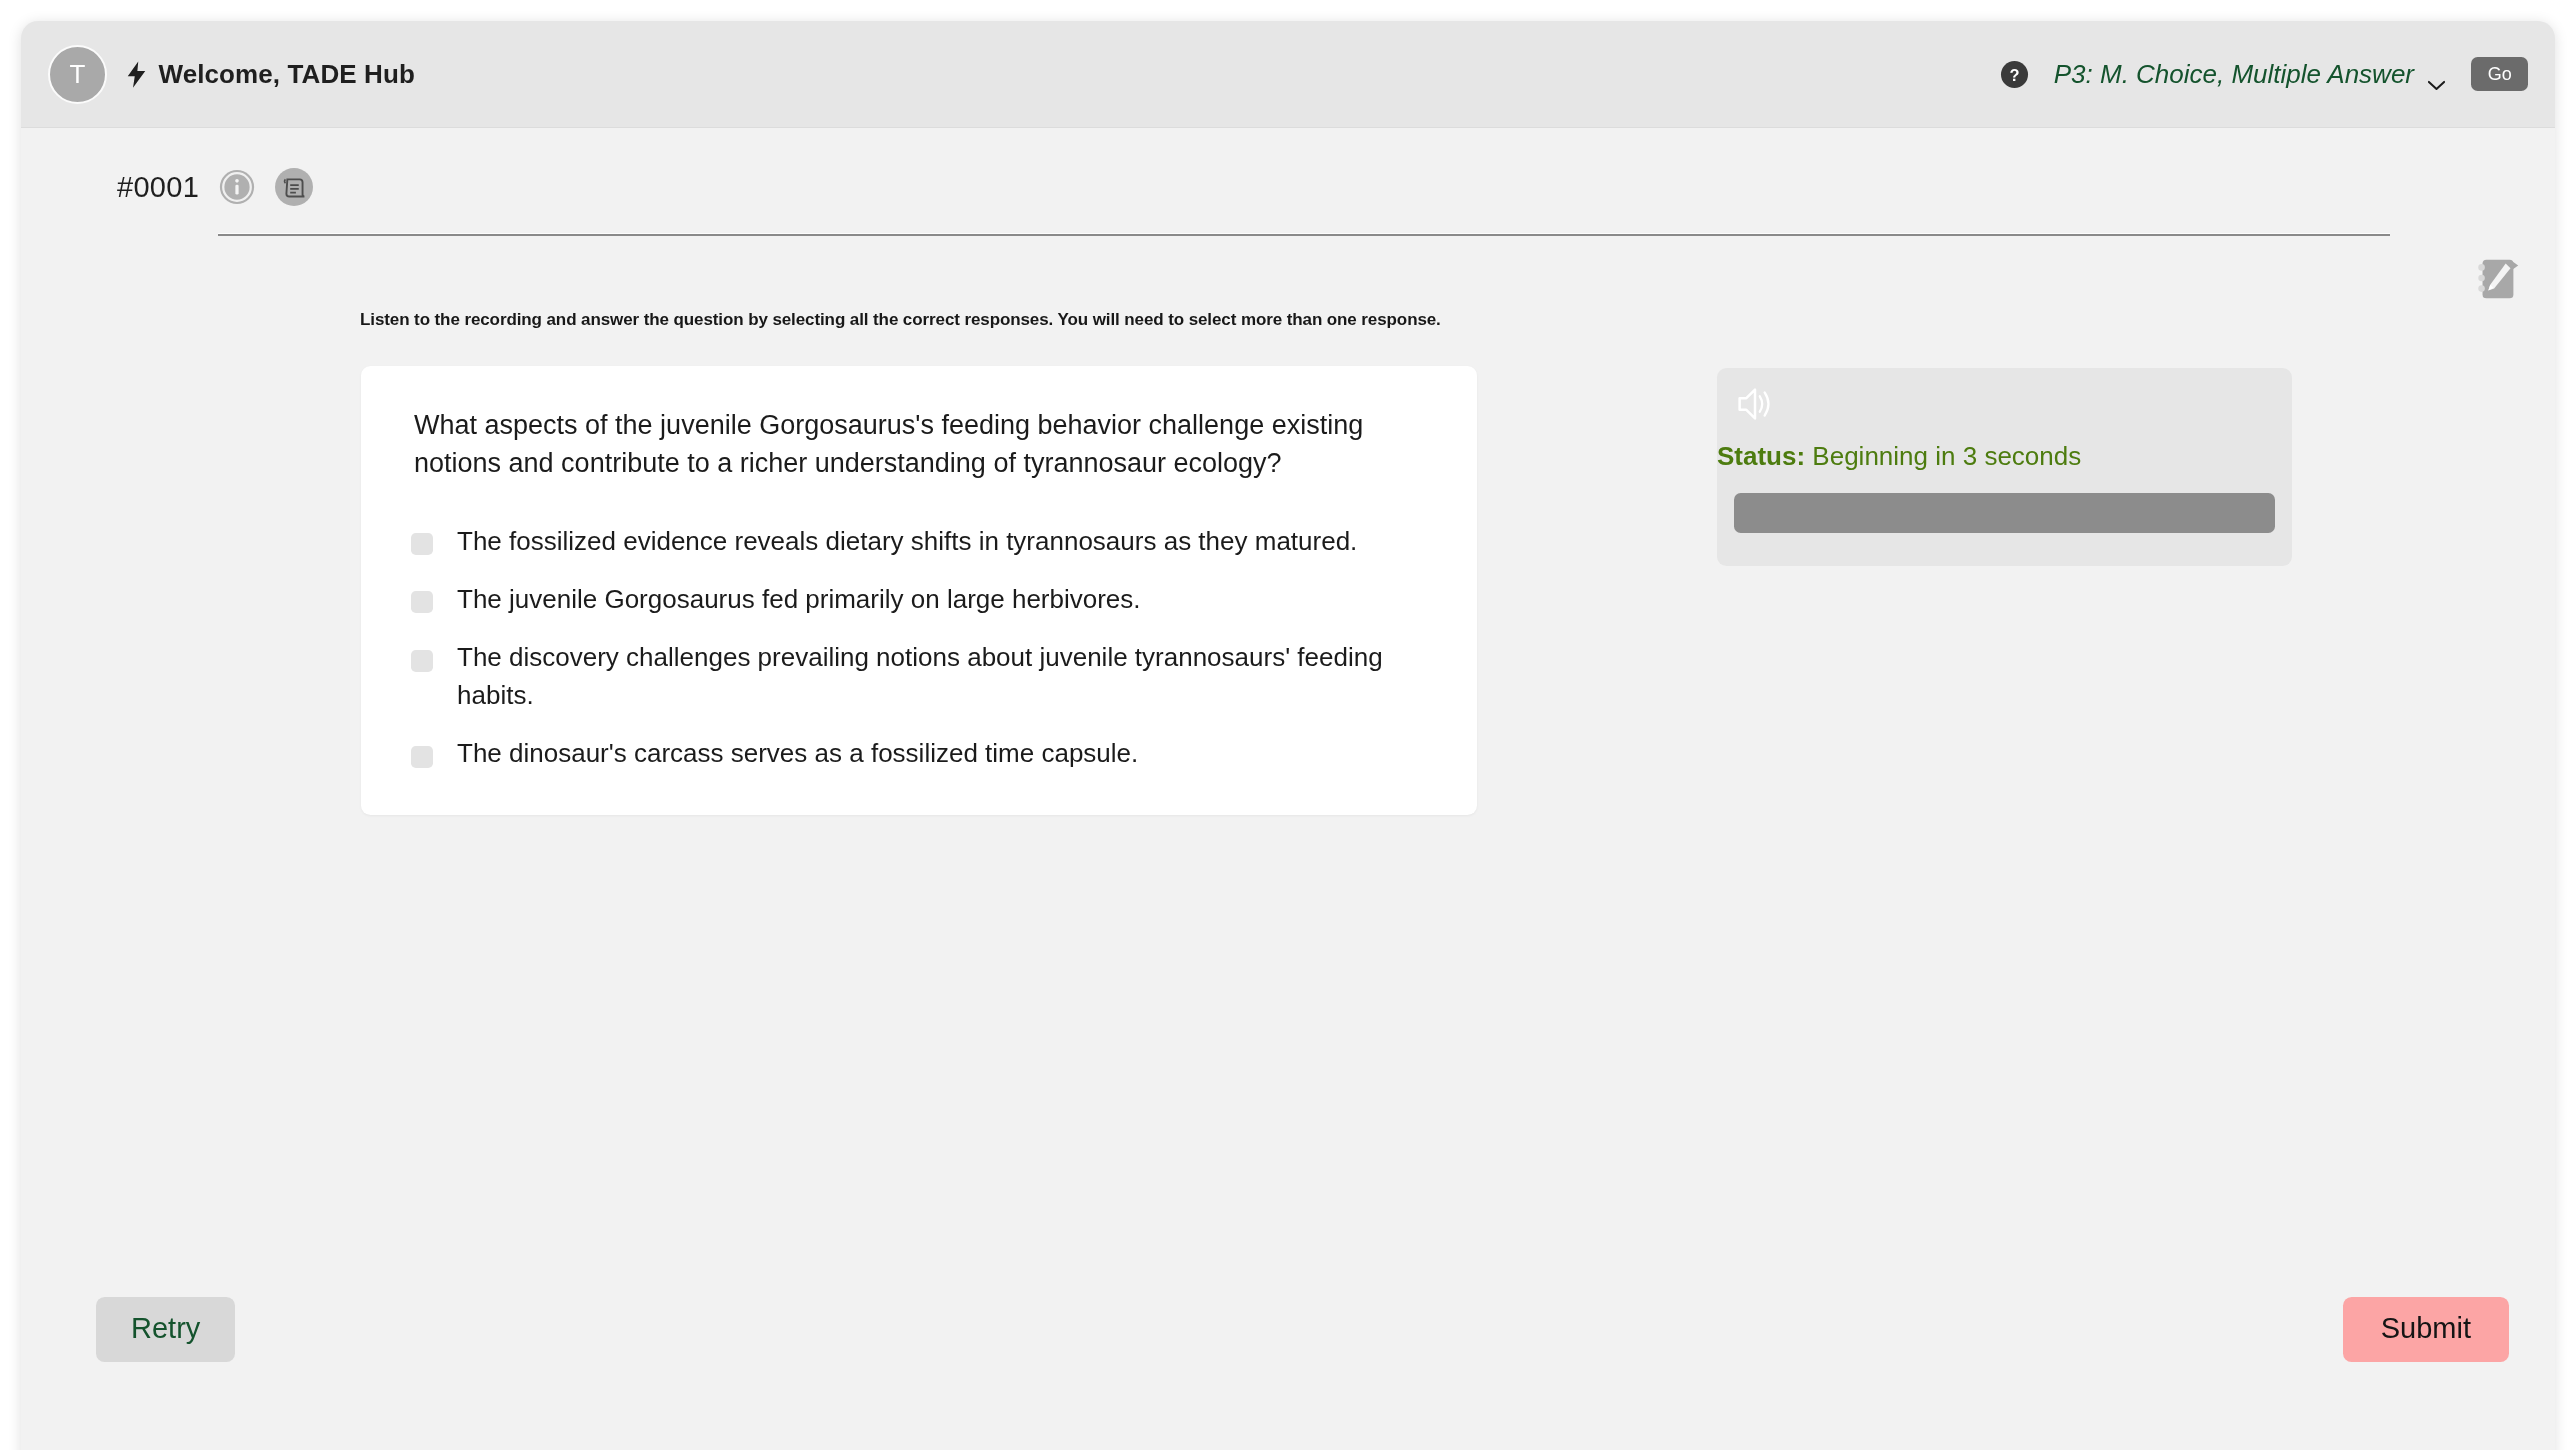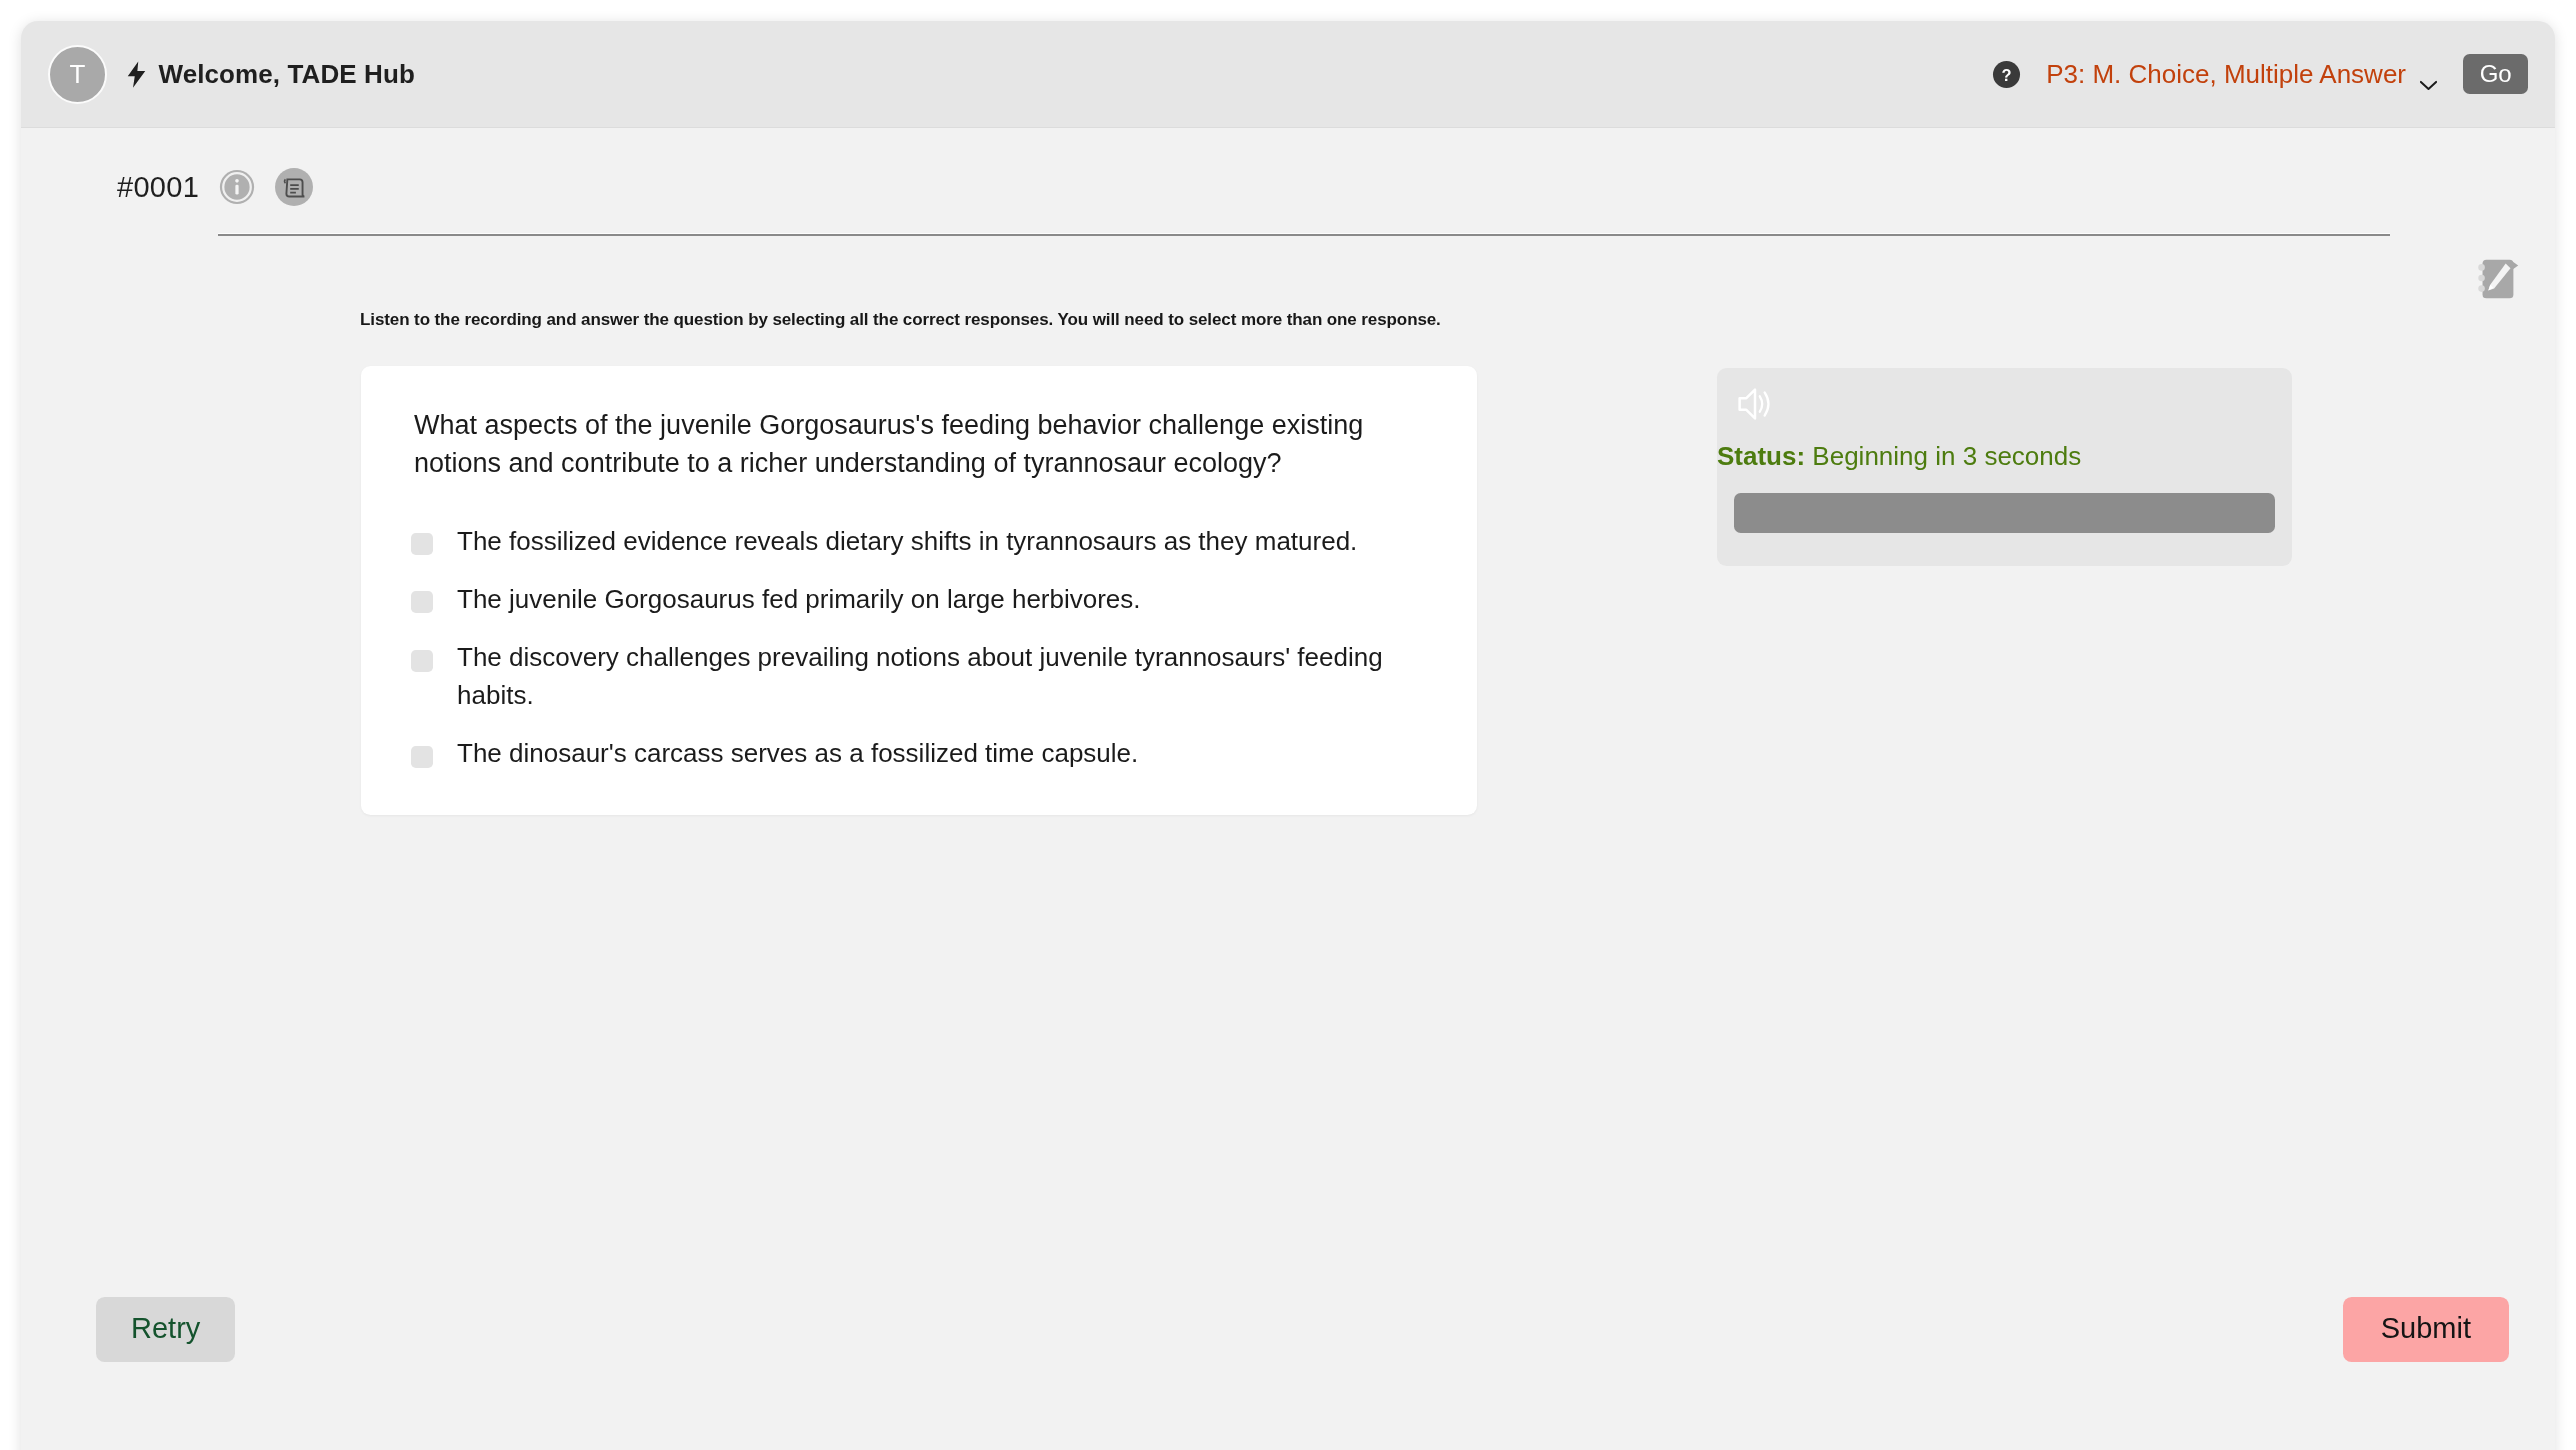--- a/index.html
+++ b/index.html
@@ -48,29 +48,29 @@
   .bolt-icon { display:block; width: 21px; height: 27px; }
   .welcome-text { font-size: 26px; color: #1f1f1f; font-weight: 600; letter-spacing: 0.1px;}
 
   .header-right {
     margin-left: auto;
     display: flex; align-items: center; gap: 25px;
   }
   .help-icon { width: 29px; height: 29px; display:block; }
   .task-select {
     display: flex; align-items: center; gap: 13.4px;
-    font-size: 26px; color: #c2410c; cursor: pointer;
+    font-size: 26px; color: #14532d; cursor: pointer; font-style: italic;
   }
   .chev { width: 19px; height: 12.5px; display:block; }
   .go-button {
     background: #6b6b6b;
     color: #ffffff;
     border: none;
     border-radius: 6.7px;
-    font-size: 24px;
+    font-size: 18px;
     font-family: inherit;
     padding: 7.7px 16.3px 8.6px;
     cursor: pointer;
     line-height: 1;
   }
 
   
   #item-row {
     display: flex;
     align-items: center;

